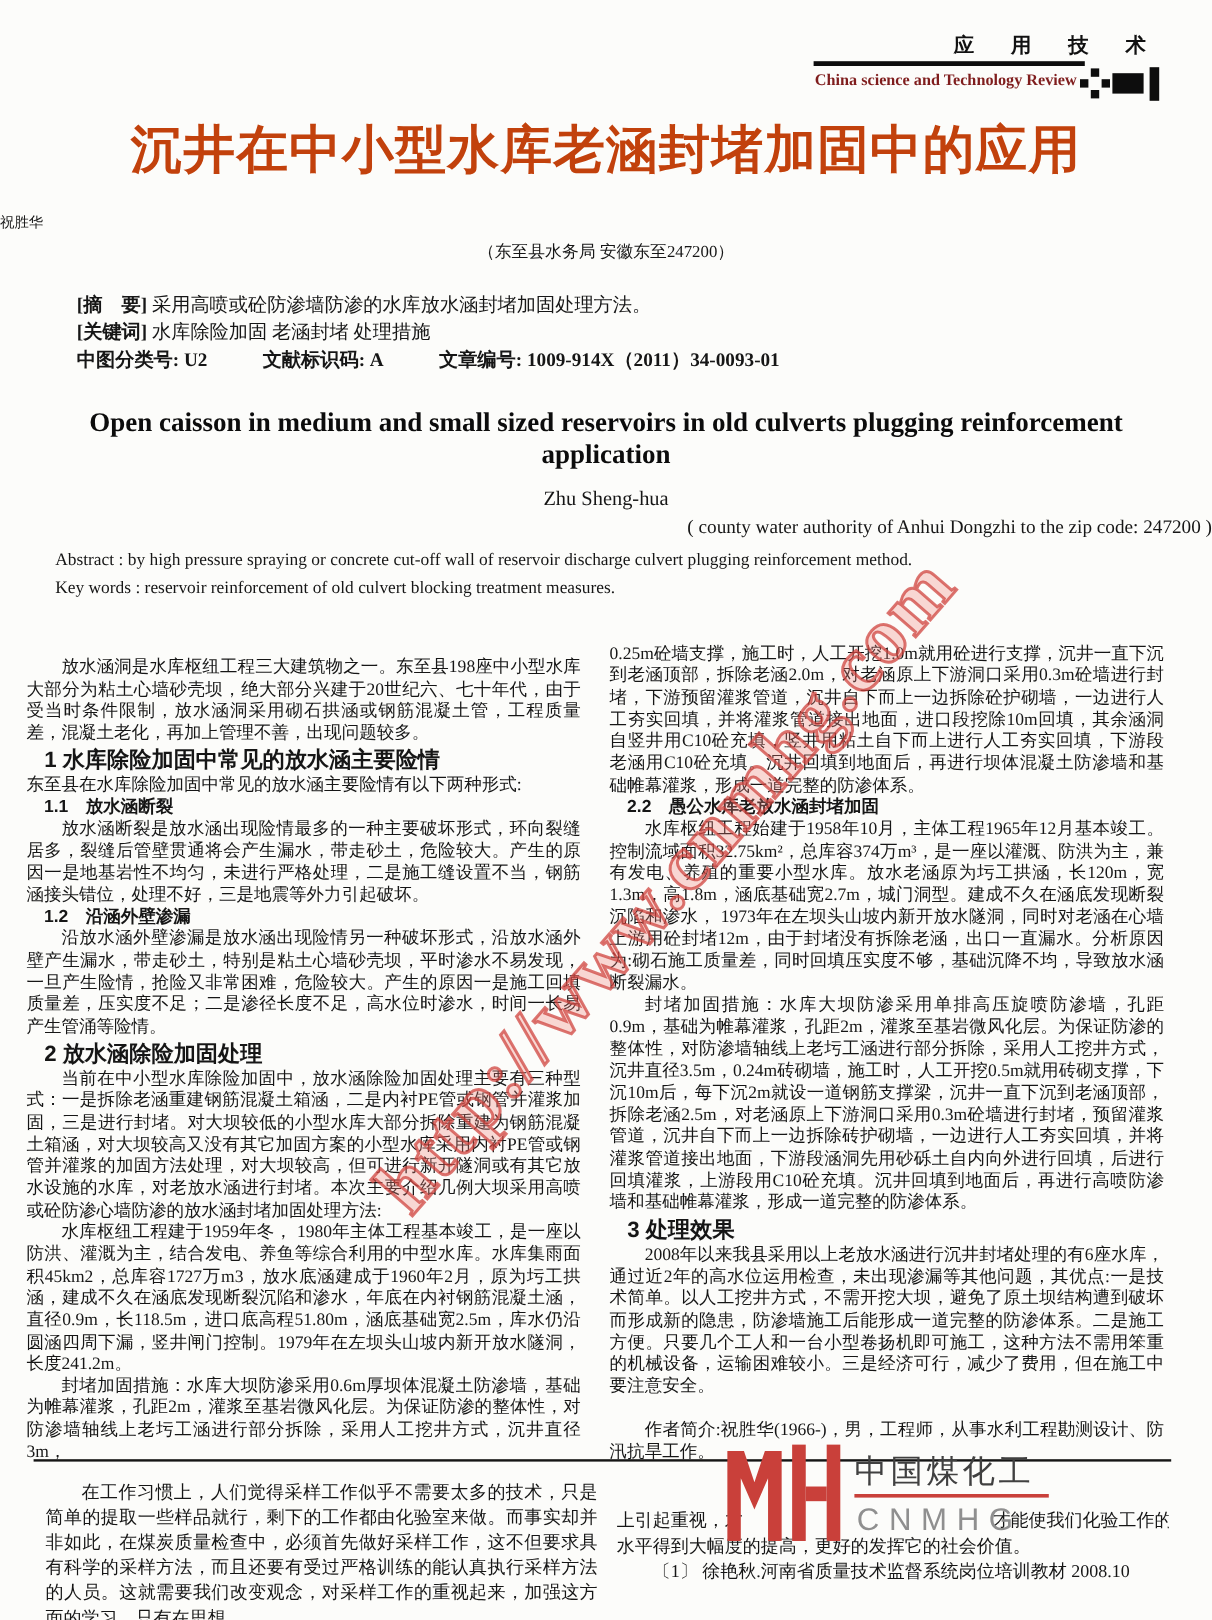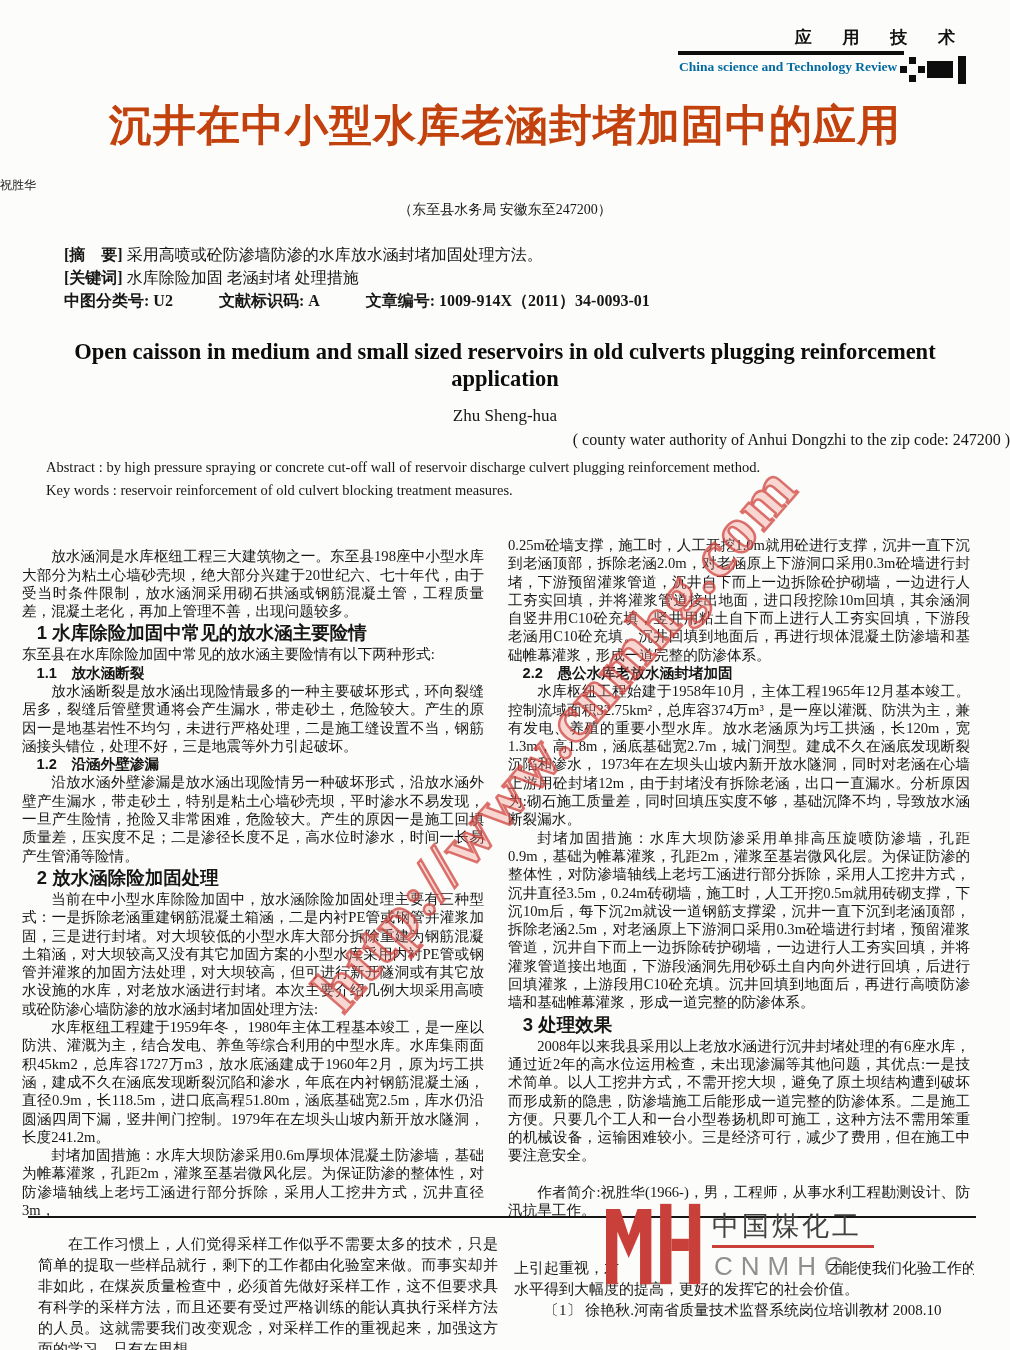--- a/index.html
+++ b/index.html
@@ -3,21 +3,21 @@
 <meta charset="utf-8">
 <style>
   html,body{margin:0;padding:0;background:#e8e8e6;}
   .page{position:relative;width:1010px;height:1350px;margin:0 auto;background:#fcfcfa;
         overflow:hidden;color:#161616;font-family:"Liberation Serif",serif;}
   
   .mast-category{position:absolute;top:26px;right:42px;font-family:"Liberation Sans",sans-serif;
         font-weight:bold;font-size:17px;letter-spacing:13px;color:#111;white-space:nowrap;}
   .mast-rule{position:absolute;top:51px;left:678px;width:226px;height:4px;background:#0d0d0d;}
   .mast-journal{position:absolute;top:59px;left:679px;font-size:13.5px;font-weight:bold;
-        font-family:"Liberation Serif",serif;color:#0369a1;white-space:nowrap;}
+        font-family:"Liberation Serif",serif;color:#7f1d1d;white-space:nowrap;}
   .mast-mark{position:absolute;top:55px;left:900px;}
   
   .title-cn{margin:102px 40px 0;text-align:center;font-family:"Liberation Sans",sans-serif;
         font-weight:900;font-size:43px;letter-spacing:1px;color:#c2410c;line-height:1.1;}
   .author-cn{margin-top:28px;text-align:left;font-size:12px;}
   .affil-cn{margin-top:7px;text-align:center;font-size:14px;}
   .meta{margin:24px 0 0 64px;width:660px;font-size:16px;line-height:23px;}
   .meta .lbl{font-weight:bold;}
   .meta-codes{font-weight:bold;}
   .meta-codes span{margin-right:42px;}

